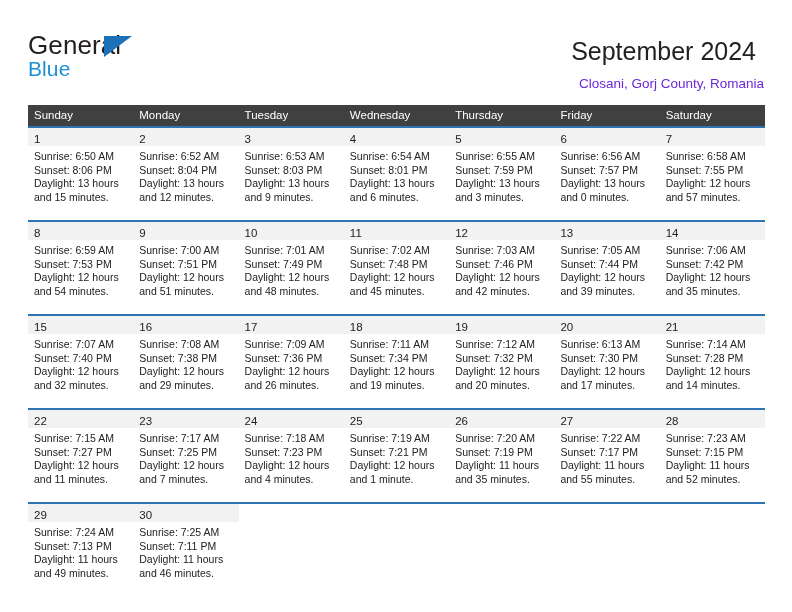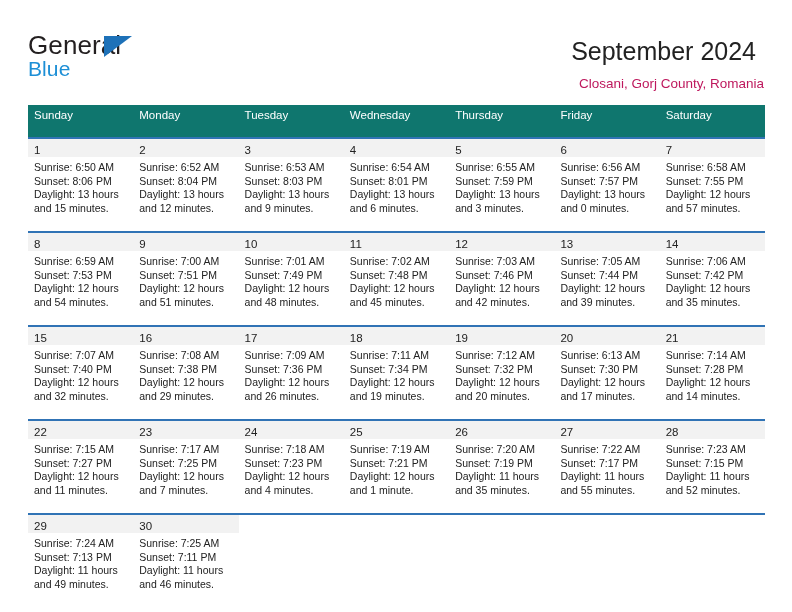--- a/index.html
+++ b/index.html
@@ -71,41 +71,41 @@
     font-size: 25px;
     line-height: 30px;
     color: #222222;
     font-weight: normal;
     margin: 8px;
     white-space: nowrap;
   }
   .cal-subtitle {
     font-size: 13.5px;
     line-height: 20px;
-    color: #be185d;
+    color: #6d28d9;
     margin: 4px 0 0 0;
     white-space: nowrap;
   }
 
   
   .calendar {
     position: absolute;
     left: 28px;
     top: 105px;
     width: 737px;
     border-collapse: collapse;
     table-layout: fixed;
   }
   .calendar th {
-    background: #0f766e;
+    background: #404040;
     color: #ffffff;
     font-size: 11.5px;
     font-weight: normal;
     text-align: left;
-    padding: 4px 0 16px 6px;
+    padding: 4px 0 5px 6px;
     height: 11px;
     border: none;
   }
   .calendar td {
     width: 105.28px;
     vertical-align: top;
     padding: 0;
     border: none;
     background: #ffffff;
   }

